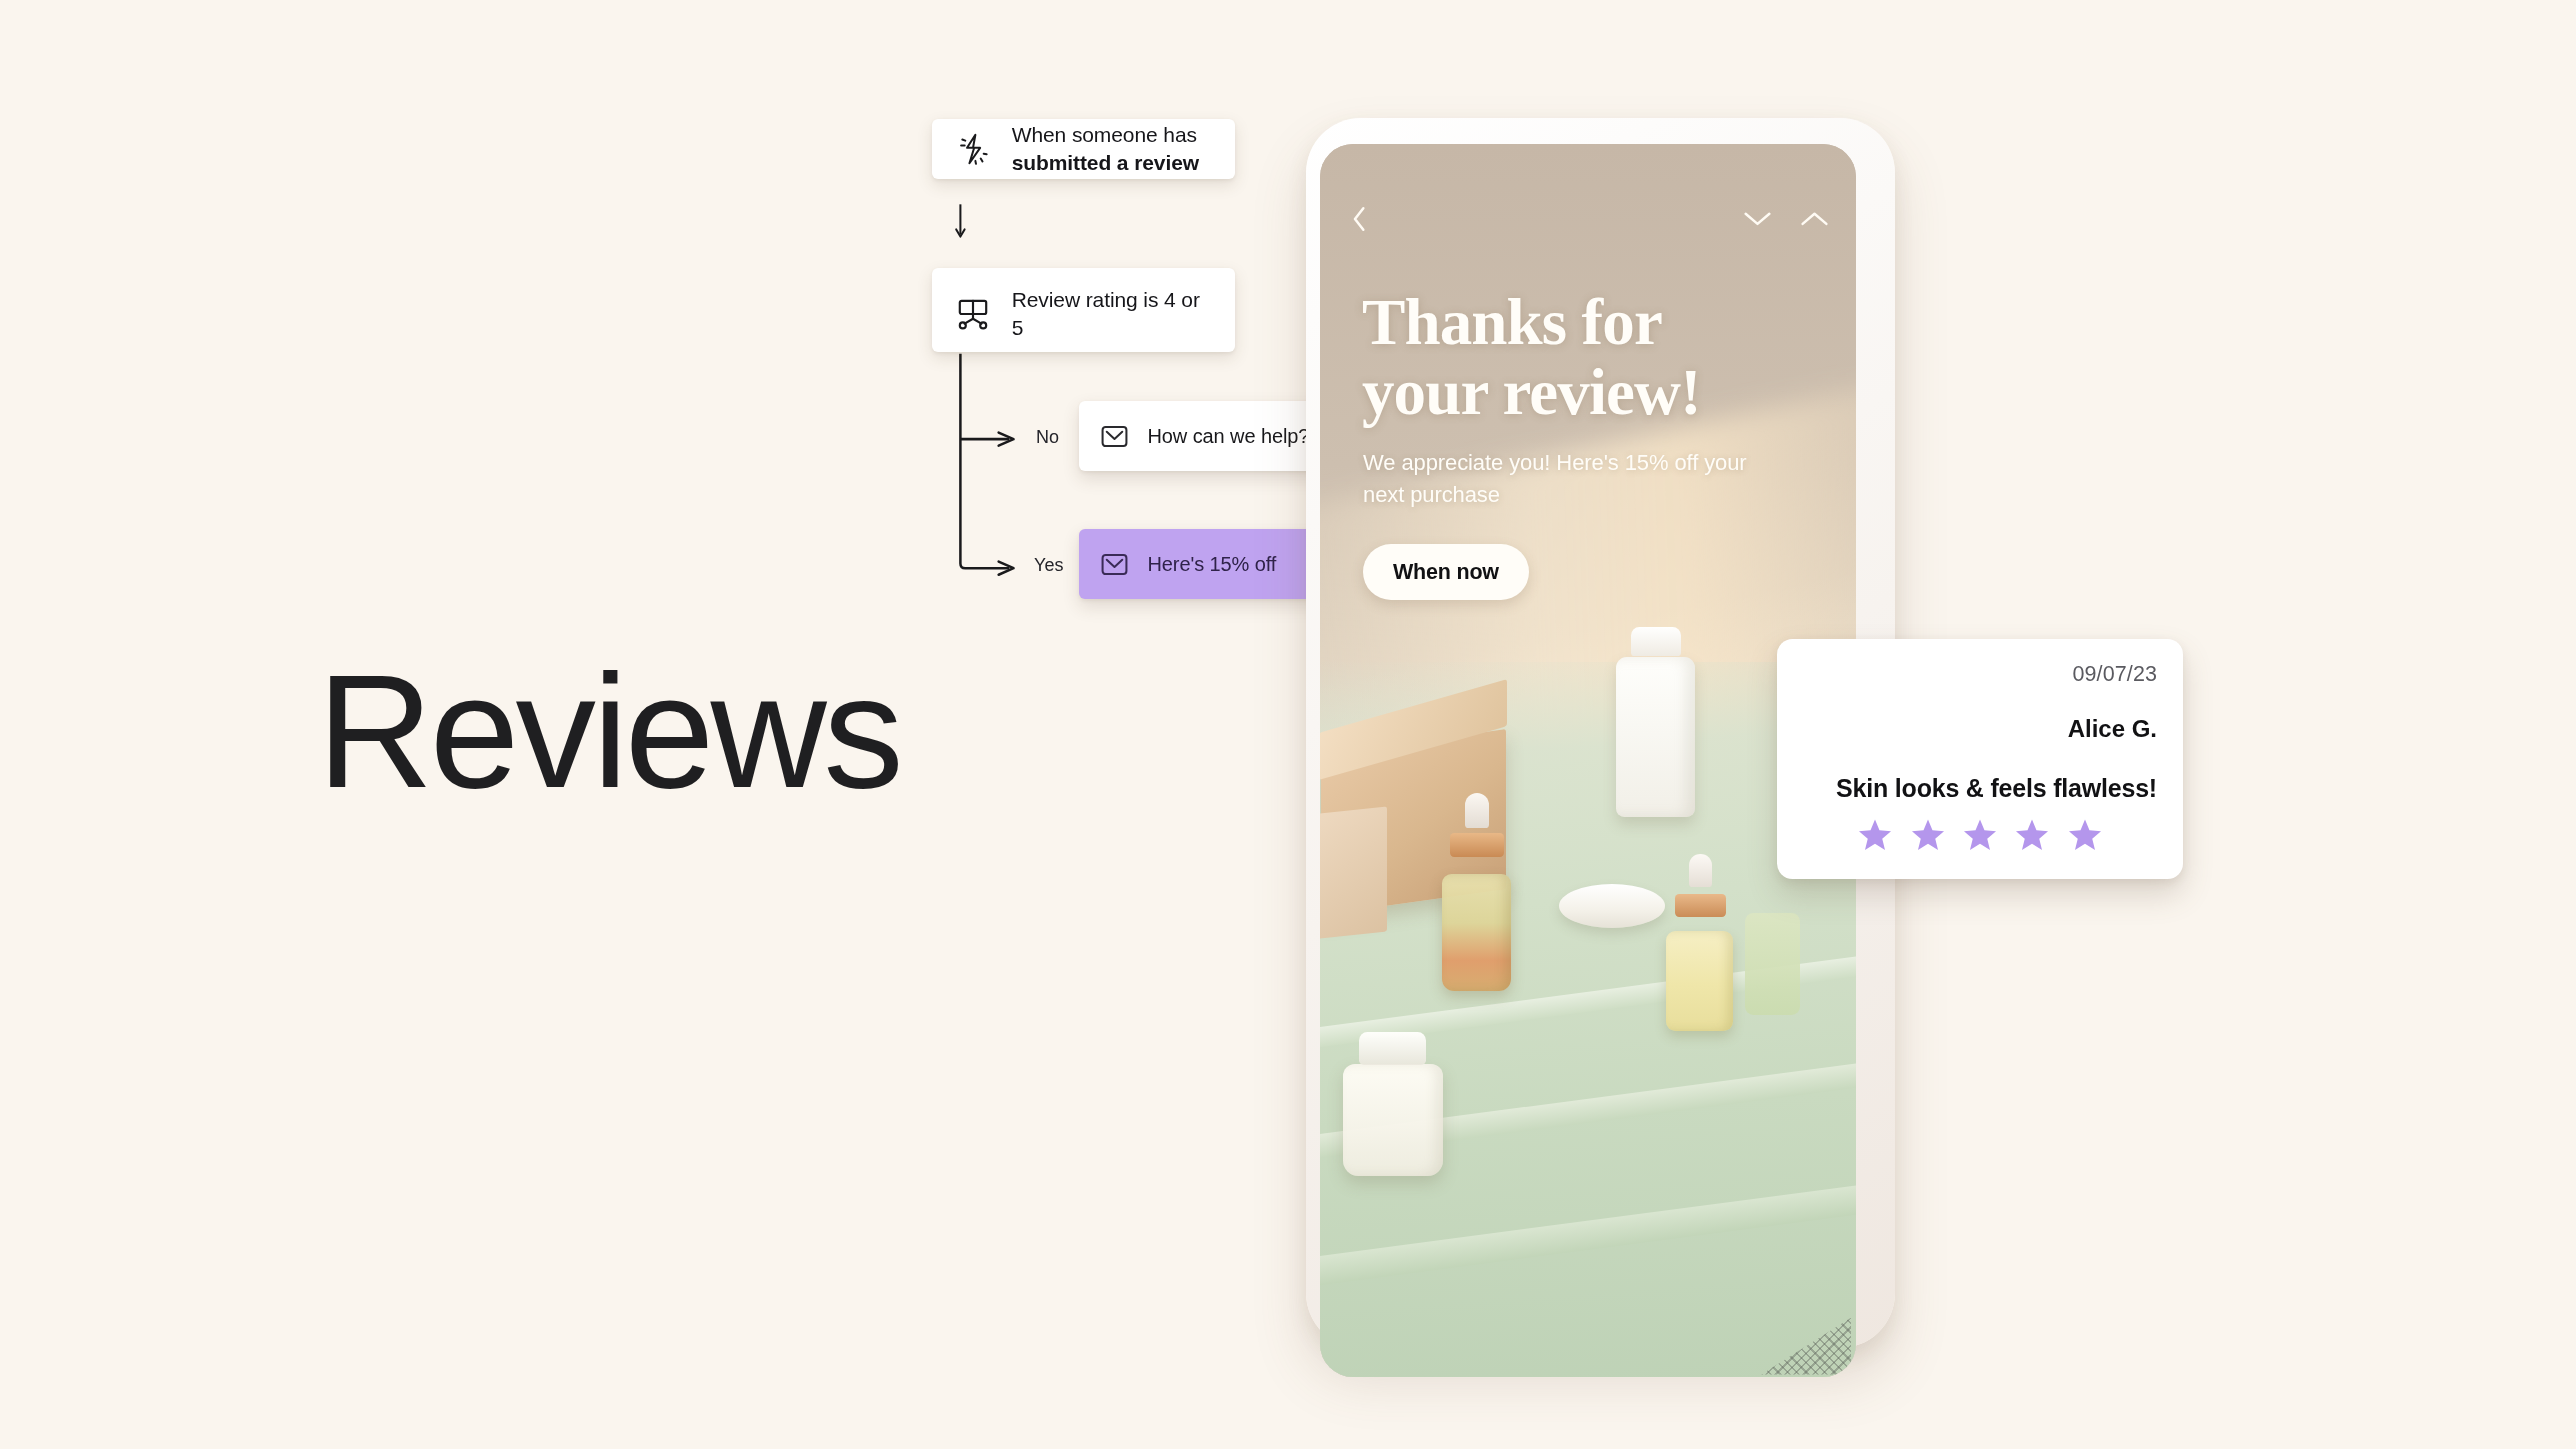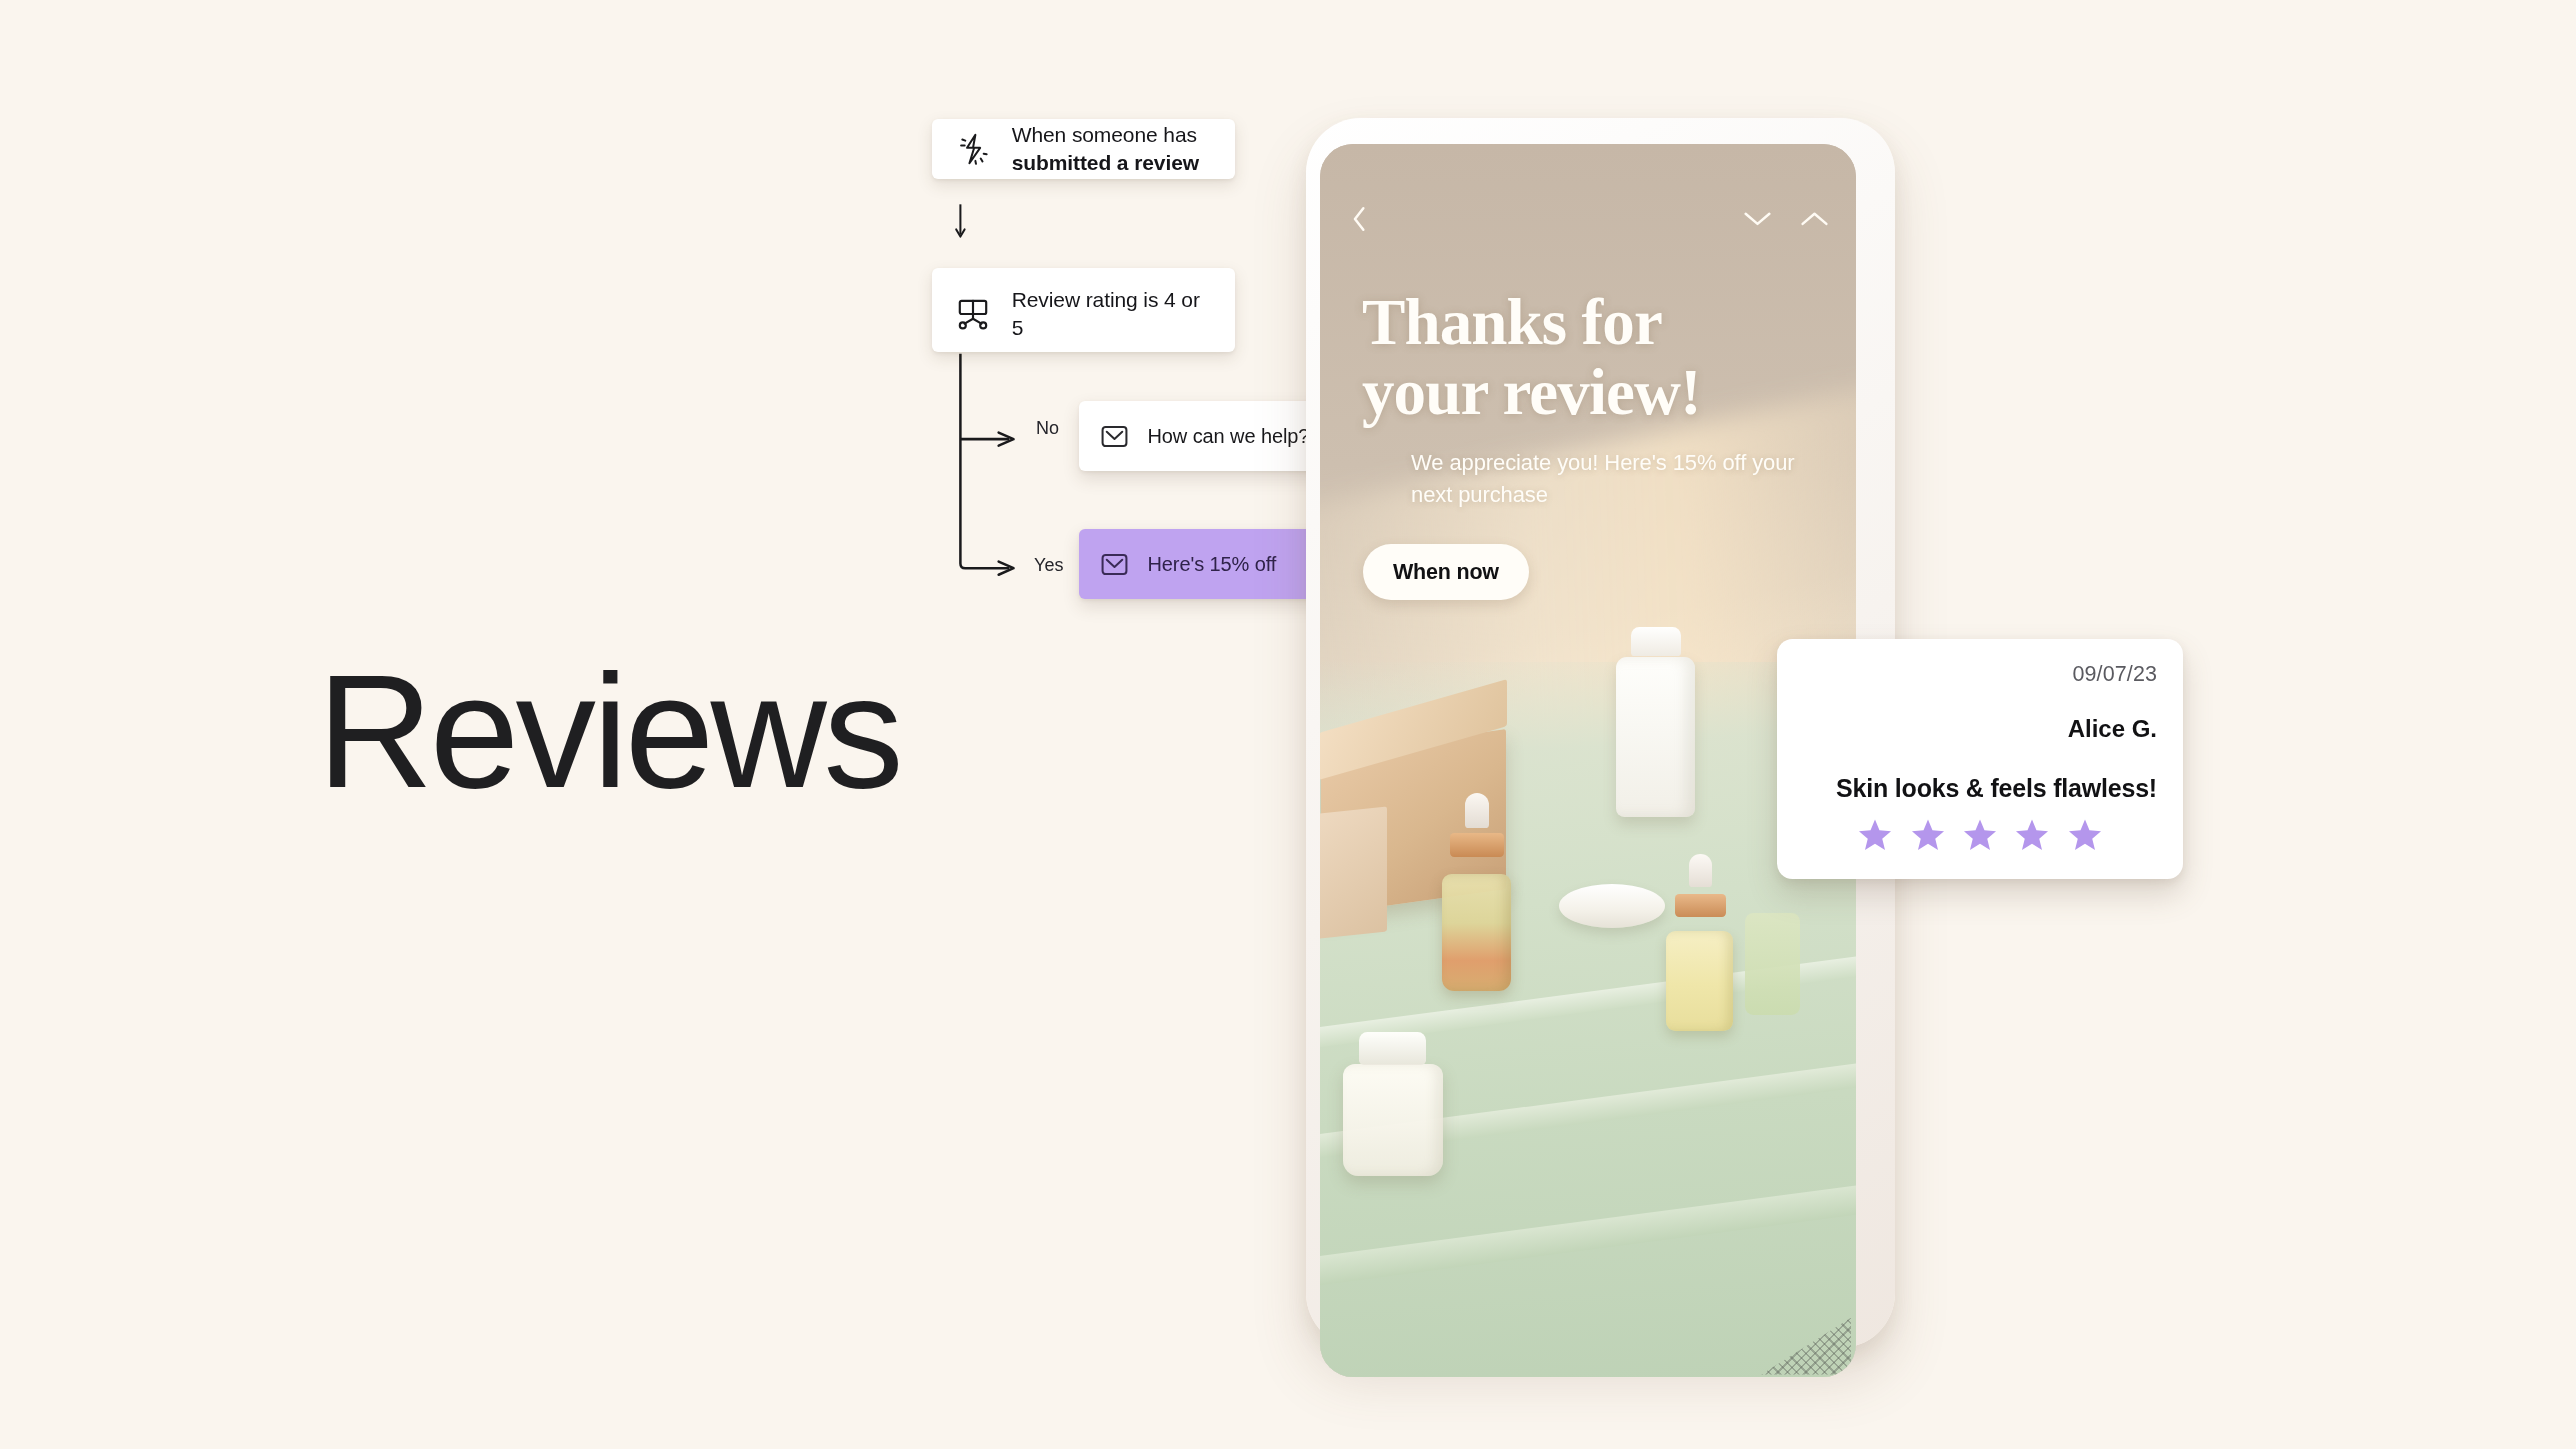--- a/index.html
+++ b/index.html
@@ -130,21 +130,21 @@
   .action-card.no-branch .act-label { color: #18181B; }
   .action-card.yes-branch .act-label { color: #2F2249; }
 
   
   .branch-label {
     position: absolute;
     font-size: 18px;
     color: #24242A;
     letter-spacing: 0.1px;
   }
-  .branch-label.lbl-no  { left: 1036px; top: 418px; }
+  .branch-label.lbl-no  { left: 1036px; top: 427px; }
   .branch-label.lbl-yes { left: 1034px; top: 555px; }
 
   
   .connectors {
     position: absolute;
     left: 0; top: 0;
     width: 2576px; height: 1450px;
     pointer-events: none;
     overflow: visible;
   }
@@ -383,21 +383,20 @@
     position: absolute;
     left: 43px;
     top: 303px;
     width: 412px;
     font-size: 22px;
     line-height: 1.46;
     font-weight: 500;
     color: #FFFDF8;
     letter-spacing: -0.1px;
     text-shadow: 0 1.2px 6px rgba(120,95,65,0.25);
-    margin-left: 48px;
   }
 
   .shop-btn {
     position: absolute;
     left: 43px;
     top: 400px;
     height: 56px;
     padding: 0 30px;
     border: none;
     border-radius: 28px;

